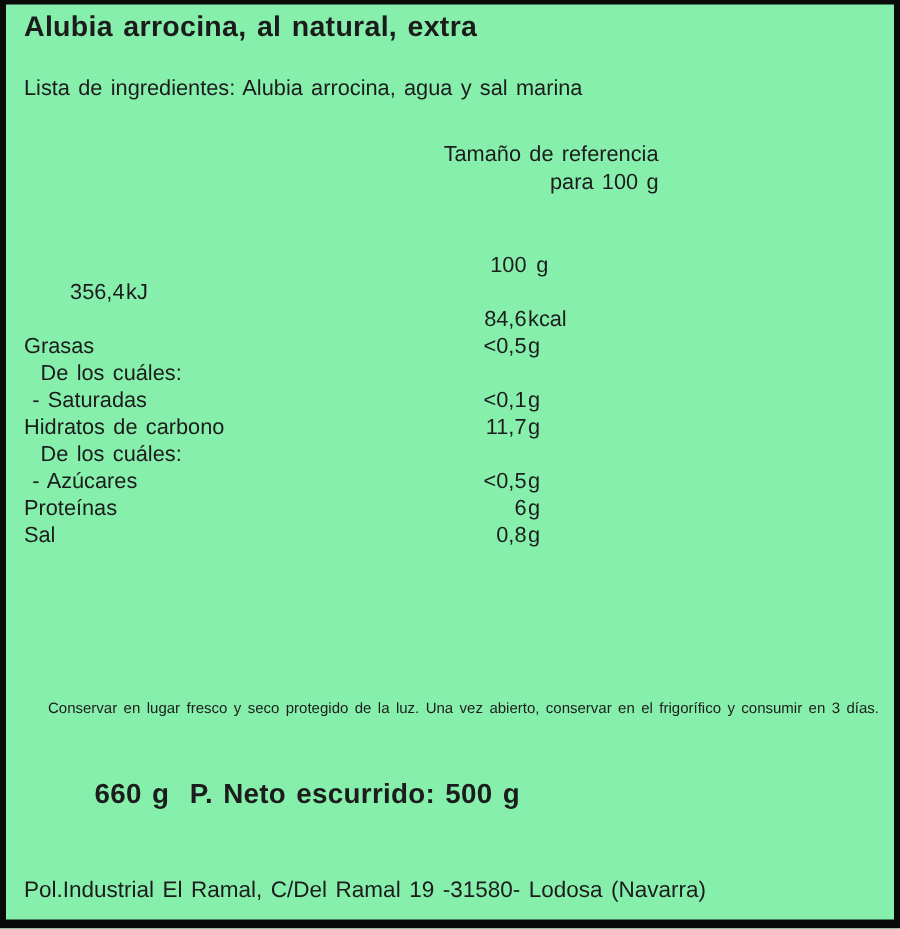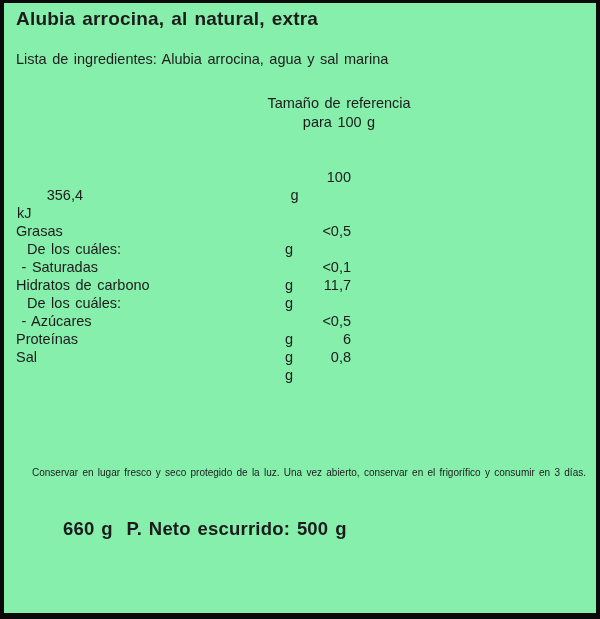--- a/index.html
+++ b/index.html
@@ -26,29 +26,29 @@
     white-space: pre;
   }
   .ingredients-line {
     position: absolute; left: 12px; top: 30px;
     font-size: 14.5px;
     white-space: pre;
     margin-top: 18px;
   }
   .reference-block {
     position: absolute; left: 235px; top: 91px; width: 200px;
-    text-align: center; font-size: 14.5px; line-height: 19px;
+    text-align: right; font-size: 14.5px; line-height: 19px;
   }
   .nutrition-table {
     position: absolute; left: 12px; top: 165px; width: 560px;
     font-size: 14.5px;
   }
   .nrow { display: flex; height: 18px; line-height: 18px; }
   .nlabel { width: 268px; white-space: pre; }
-  .nval { display: flex; flex-direction: column; }
+  .nval { display: flex; }
   .nnum { width: 67px; text-align: right; white-space: pre; }
   .nunit { white-space: pre; padding-left: 1px; }
   .storage-text {
     position: absolute; left: 28px; top: 459px; width: 578px;
     font-size: 10px; line-height: 22px;
   }
   .net-weight {
     position: absolute; left: 12px; top: 515px;
     font-size: 18.5px; font-weight: bold; white-space: pre;
     letter-spacing: 0.2px;
@@ -89,20 +89,24 @@
 
     <div class="nrow">
       <span class="nval">
           <span class="nnum">356,4</span>
           <span class="nunit">kJ</span>
         </span>
     </div>
 
     <div class="nrow">
       <span class="nlabel"></span>
+      <span class="nval">
+          <span class="nnum">84,6</span>
+          <span class="nunit">kcal</span>
+        </span>
     </div>
 
     <div class="nrow">
       <span class="nlabel">Grasas</span>
       <span class="nval">
           <span class="nnum">&lt;0,5</span>
           <span class="nunit">g</span>
         </span>
     </div>
 
@@ -162,14 +166,15 @@
         </span>
     </div>
 
   </div>
 
   <div class="storage-text">Conservar en lugar fresco y seco protegido de la luz. Una vez abierto, conservar en el frigorífico y consumir en 3 días.</div>
 
   <div class="net-weight">660 g  P. Neto escurrido: 500 g</div>
 
 
+  <div class="mfr-address">Pol.Industrial El Ramal, C/Del Ramal 19 -31580- Lodosa (Navarra)</div>
 
 </div>
 
 </body></html>

